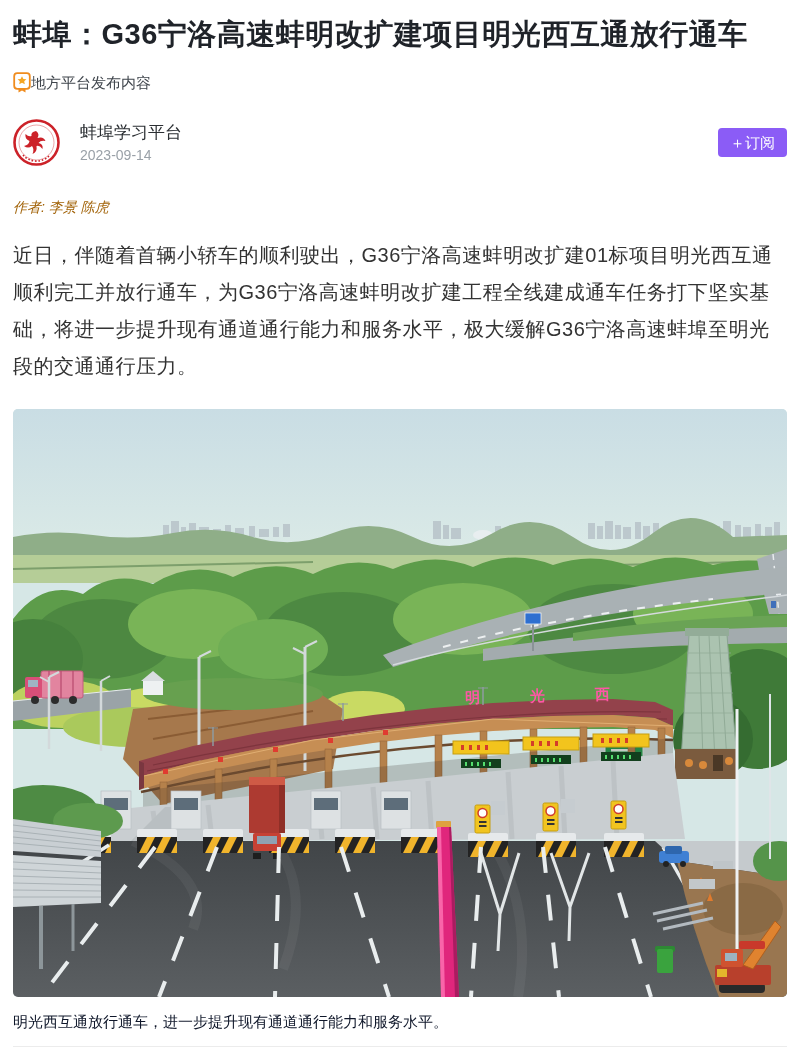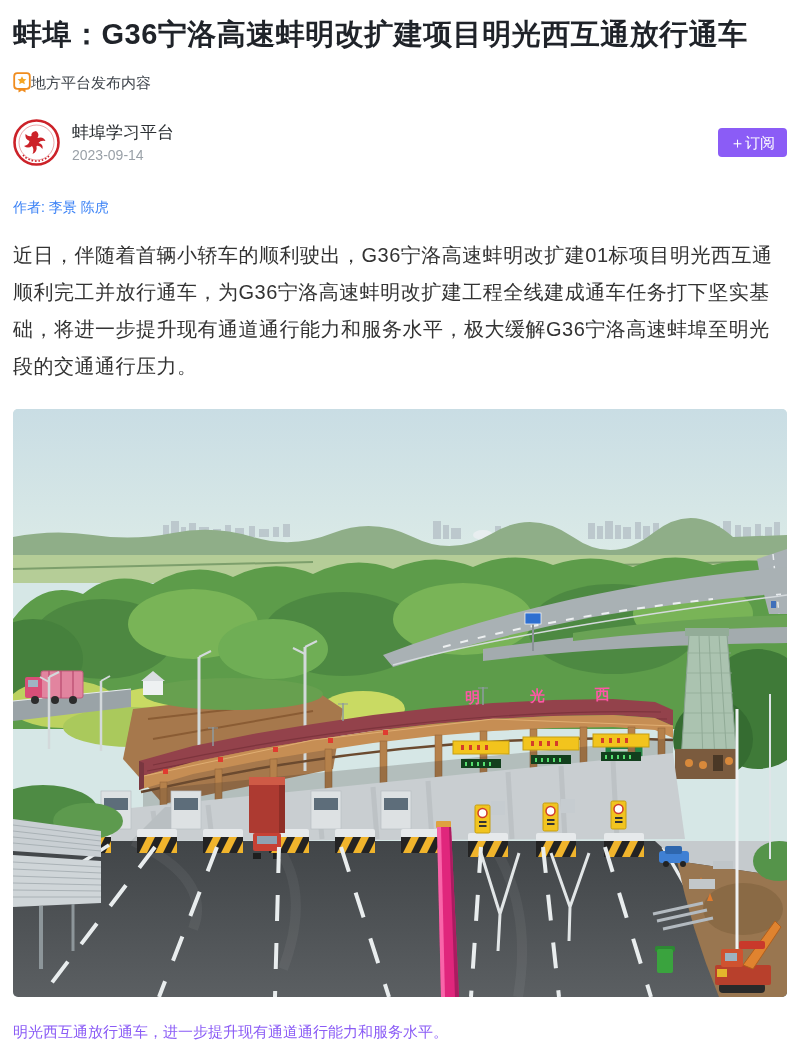--- a/index.html
+++ b/index.html
@@ -9,41 +9,41 @@
     color:#333;
   }
   .container{width:800px;padding:0 13px;box-sizing:border-box;}
   .title{
     margin:16px 0 0;font-size:29px;line-height:36px;font-weight:700;
     color:#1f2329;letter-spacing:.5px;
   }
   .badge-row{margin-top:20px;display:flex;align-items:flex-end;}
   .badge-row .badge-text{font-size:15px;color:#40464d;}
   .badge-icon{width:18px;height:21px;display:inline-block;flex:0 0 auto;}
-  .pub-row{margin-top:26px;display:flex;align-items:center;}
+  .pub-row{margin-top:26px;display:flex;align-items:center;gap:8px;}
   .logo{width:47px;height:47px;flex:0 0 auto;cursor:pointer;}
   .pub-info{margin-left:12px;flex:1;}
   .pub-name{font-size:17px;color:#2b2f33;line-height:20px;cursor:pointer;}
   .pub-date{font-size:14px;color:#9aa1a8;margin-top:4px;}
   .subscribe-btn{
     background:#8b5cf6;color:#fff;border:none;border-radius:4px;
     font-size:15px;line-height:19px;padding:5px 12px;cursor:pointer;
     font-family:"Liberation Sans","DejaVu Sans",sans-serif;
   }
-  .author{margin-top:33px;font-size:14px;color:#3b82f6;line-height:16px;}
+  .author{margin-top:33px;font-size:14px;color:#a16207;line-height:16px;font-style:italic;}
   .body-text{
     margin-top:22px;font-size:20px;line-height:37px;color:#333;
     letter-spacing:.5px;
   }
   .photo{
     margin-top:24px;width:774px;height:588px;border-radius:5px;
     overflow:hidden;background:#d6e7e6;cursor:pointer;
   }
   .photo svg{display:block;}
-  .caption{margin-top:26px;font-size:15px;color:#8b5cf6;line-height:17px;}
+  .caption{margin-top:16px;font-size:15px;color:#0f172a;line-height:17px;}
   .bottom-line{margin-top:16px;border-top:1px solid #ececec;height:0;}
 </style>
 </head>
 <body>
 
 <div class="container">
 
   <h1 class="title">蚌埠：G36宁洛高速蚌明改扩建项目明光西互通放行通车</h1>
 
   <div class="badge-row">

